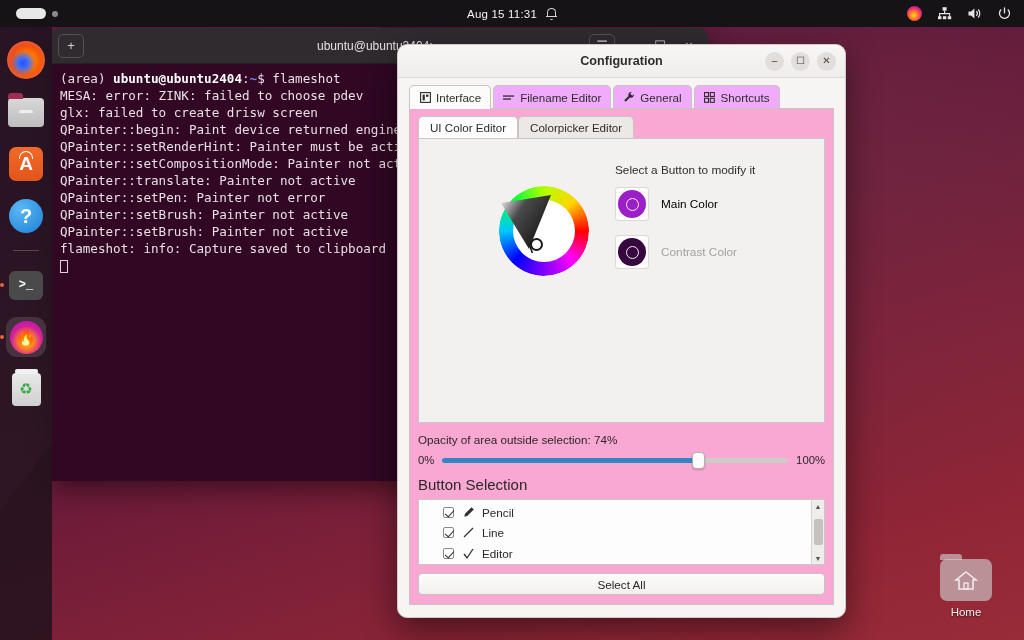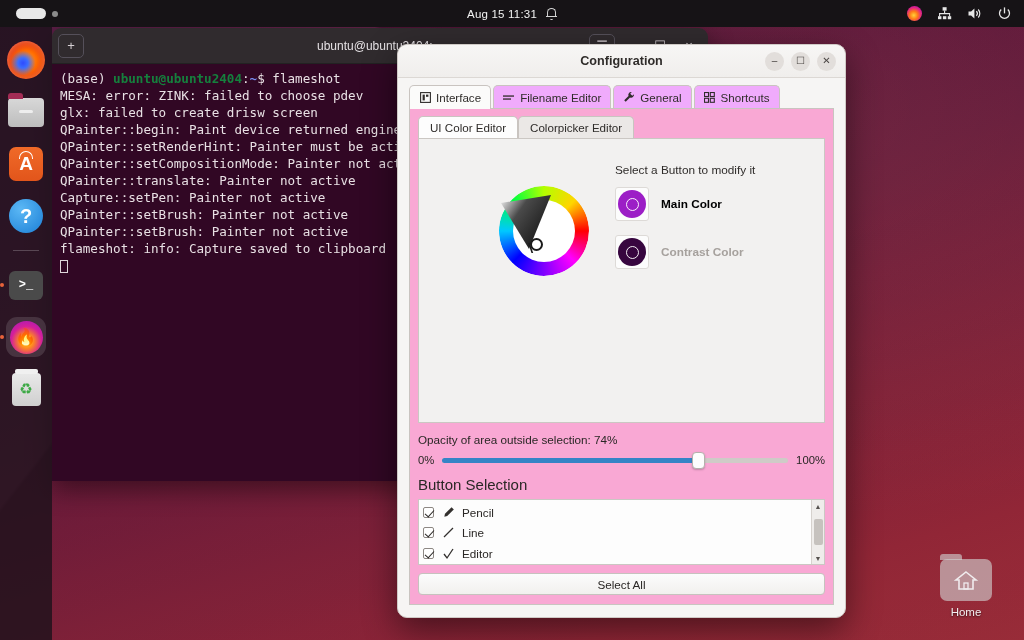--- a/index.html
+++ b/index.html
@@ -101,21 +101,21 @@
   .th-btn{ width:26px;height:24px;border-radius:5px;display:flex;align-items:center;justify-content:center;
     color:#d6d0d4;font-size:13px;}
   .th-btn.bordered{ border:1px solid #55505a;}
   .term-title{ position:absolute;left:0;right:0;text-align:center;color:#e5e1e4;font-size:12px;pointer-events:none;}
   .th-right{ margin-left:auto; display:flex;align-items:center;gap:3px;}
   .term-body{
     height:417px;background:#310724;padding:6px 8px 0 8px;
     font-family:"DejaVu Sans Mono","Liberation Mono",monospace; font-size:12.6px; line-height:17.05px;
     color:#e8e0e4; white-space:pre; overflow:hidden;
   }
-  .c-green{color:#15803d;font-weight:bold;}
+  .c-green{color:#ffffff;font-weight:bold;}
   .c-blue{color:#7a8ef5;font-weight:bold;}
   .cursorblk{display:inline-block;width:8px;height:13px;border:1px solid #ded6da;vertical-align:-2px;}
   
   #config{
     position:absolute;left:397px;top:44px;width:449px;height:574px;z-index:30;
     background:#f6f5f4; border-radius:10px;
     box-shadow:0 12px 34px rgba(0,0,0,.48);
     border:1px solid #cfcac6;
     display:flex;flex-direction:column;
   }
@@ -152,32 +152,32 @@
   .tri svg{ position:absolute;left:-16px;top:-26px;}
   .sel-ring{ position:absolute;left:31px;top:57px;width:13px;height:13px;border-radius:50%;border:2px solid #1a1a1a;}
   .hint{ position:absolute;left:196px;top:24px;font-size:11.8px;color:#2f2c2a;}
   .swrow{ position:absolute; display:flex;align-items:center;gap:12px;}
   .swrow.r1{ left:196px; top:48px;}
   .swrow.r2{ left:196px; top:96px;}
   .swbtn{ width:34px;height:34px;background:#fcfcfc;border:1px solid #dddad7;border-radius:3px;
     display:flex;align-items:center;justify-content:center;}
   .swdot{ width:28px;height:28px;border-radius:50%;display:flex;align-items:center;justify-content:center;}
   .swdot i{ width:13px;height:13px;border-radius:50%;border:1.7px solid rgba(255,255,255,.92);display:block;}
-  .swlabel{ font-size:11.8px;font-weight:bold; }
+  .swlabel{ font-size:11.8px; }
   .swlabel.dim{ color:#a6a19d; }
   
   .oplabel{ font-size:11.7px;color:#2a2725; margin-top:10px;}
   .sliderrow{ display:flex;align-items:center;gap:8px; margin-top:8px;}
   .pct{ font-size:11.3px;color:#2a2725;}
   .slidertrack{ flex:1;height:5px;border-radius:3px;background:#cfcbc7;position:relative;}
   .sliderfill{ position:absolute;left:0;top:0;bottom:0;border-radius:3px;background:#3584c6;}
   .sliderknob{ position:absolute;top:-6px;width:13px;height:17px;border-radius:4px;background:#fdfdfd;border:1px solid #b5b0ac;
     box-shadow:0 1px 2px rgba(0,0,0,.22);}
   .bsLabel{ font-size:15px;color:#2a2725; margin-top:10px;}
-  .listbox{ margin-top:6px; border:1px solid #cbc7c3; background:#fdfdfd; height:66px; display:flex; overflow:hidden;}
+  .listbox{ margin-top:6px; border:1px solid #cbc7c3; background:#fdfdfd; height:66px; display:flex; overflow:hidden;padding-left:20px;}
   .listinner{ flex:1; padding:2px 0 0 4px;}
   .lrow{ display:flex;align-items:center;gap:7px;height:20.5px;font-size:11.7px;color:#2a2725;}
   .cbx{ width:11px;height:11px;border:1px solid #8d8884;background:#fff;border-radius:2px;position:relative;}
   .cbx.on:after{ content:"";position:absolute;left:3px;top:0px;width:4px;height:8px;border:solid #2a2725;border-width:0 1.6px 1.6px 0;transform:rotate(42deg);}
   .licon{ width:14px;height:14px;display:flex;align-items:center;justify-content:center;color:#33302e;}
   .scroller{ width:13px; background:#efedeb;border-left:1px solid #d6d2ce; display:flex;flex-direction:column;align-items:center;}
   .sarrow{ height:12px;display:flex;align-items:center;justify-content:center;font-size:7px;color:#56524f;}
   .sthumb{ width:9px;flex:0 0 26px;background:#c6c2be;border-radius:2px;margin:1px 0;}
   .sgap{flex:1}
   .selall{ margin-top:8px;height:22px;border:1px solid #c6c2be;border-radius:4px;background:linear-gradient(#fcfcfc,#f2f0ee);
@@ -203,28 +203,28 @@
     <div class="th-btn bordered">+</div>
     <div class="term-title">ubuntu@ubuntu2404: ~</div>
     <div class="th-right">
       <div class="th-btn">⌕</div>
       <div class="th-btn bordered">☰</div>
       <div class="th-btn">–</div>
       <div class="th-btn">☐</div>
       <div class="th-btn">×</div>
     </div>
   </div>
-  <div class="term-body"><span>(base) </span><span class="c-green">ubuntu@ubuntu2404</span><span>:</span><span class="c-blue">~</span><span>$ </span><span>flameshot</span>
+  <div class="term-body"><span>(area) </span><span class="c-green">ubuntu@ubuntu2404</span><span>:</span><span class="c-blue">~</span><span>$ </span><span>flameshot</span>
 <span>MESA: error: ZINK: failed to choose pdev</span>
 <span>glx: failed to create drisw screen</span>
 <span>QPainter::begin: Paint device returned engine</span>
 <span>QPainter::setRenderHint: Painter must be active</span>
 <span>QPainter::setCompositionMode: Painter not active</span>
 <span>QPainter::translate: Painter not active</span>
-<span>Capture::setPen: Painter not active</span>
+<span>QPainter::setPen: Painter not error</span>
 <span>QPainter::setBrush: Painter not active</span>
 <span>QPainter::setBrush: Painter not active</span>
 <span>flameshot: info: Capture saved to clipboard</span>
 <span class="cursorblk"></span></div>
 </div>
 
 <div id="config">
   <div class="cfg-head">
     <div class="cfg-title">Configuration</div>
     <div class="cfg-wbtns">

